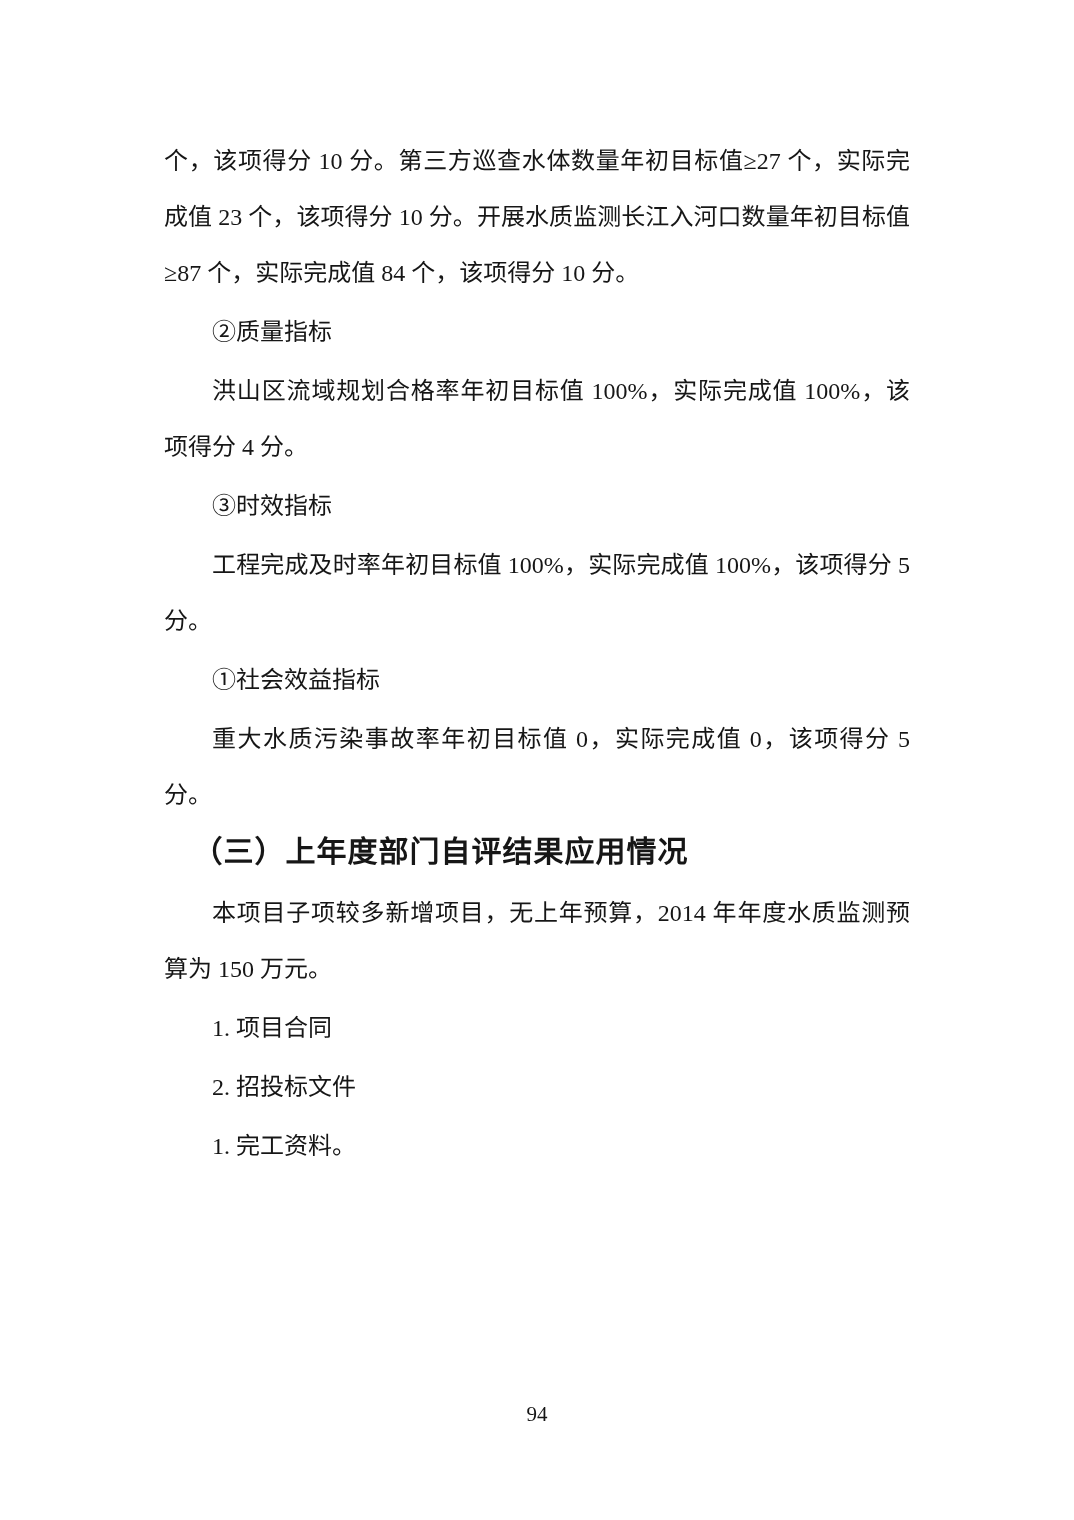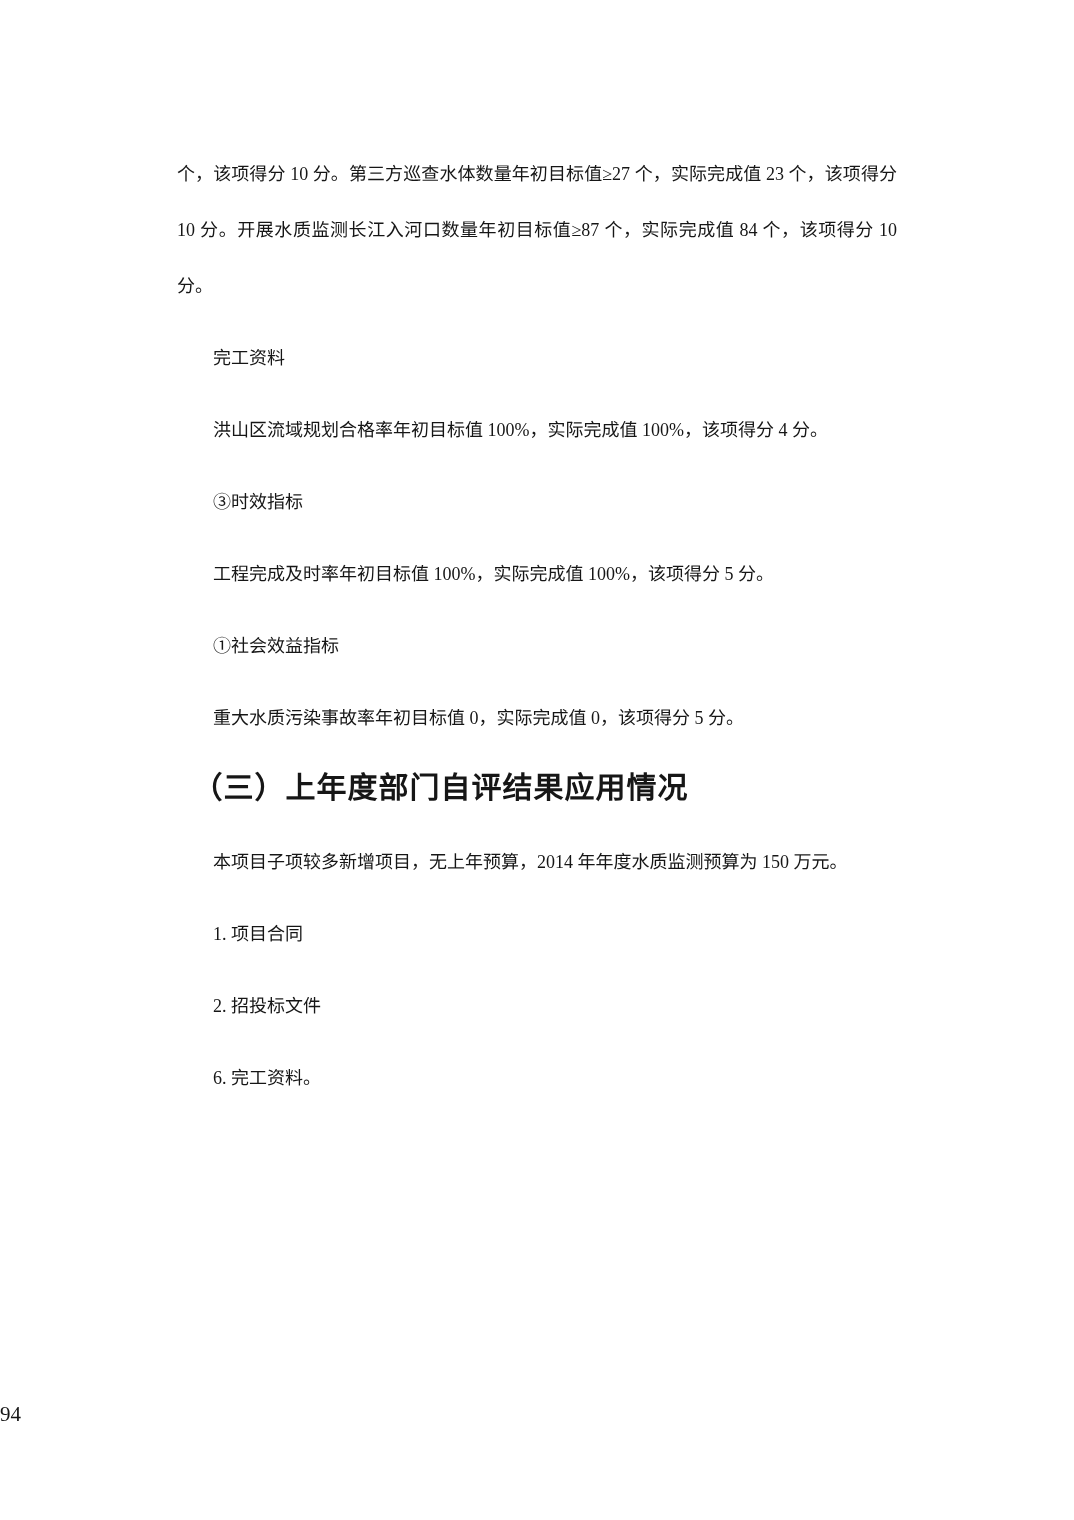--- a/index.html
+++ b/index.html
@@ -16,22 +16,22 @@
     font-family: "Liberation Serif", "DejaVu Serif", serif;
     color: #161616;
   }
   .content {
     position: absolute;
     left: 161px;
     top: 130px;
     width: 752px;
   }
   .para {
-    margin: 16px;
-    font-size: 18px;
+    margin: 3px;
+    font-size: 24px;
     line-height: 56px;
     text-align: justify;
     text-indent: 2em;
     word-break: break-all;
   }
   .flush {
     text-indent: 0;
   }
   .heading {
     margin: 0;
@@ -40,40 +40,40 @@
     font-weight: 700;
     text-indent: 1.05em;
     letter-spacing: 1px;
     font-family: Liberation Mono, monospace;
   }
   .page-footer {
     position: absolute;
     left: 0;
     top: 1398px;
     width: 1074px;
-    text-align: left;
+    text-align: center;
     font-size: 21px;
     line-height: 32px;
     color: #161616;
   }
 </style>
 </head>
 <body>
 
 <div class="page">
   <main class="content">
     <p class="para flush">个，该项得分 10 分。第三方巡查水体数量年初目标值≥27 个，实际完成值 23 个，该项得分 10 分。开展水质监测长江入河口数量年初目标值≥87 个，实际完成值 84 个，该项得分 10 分。</p>
-    <p class="para">完工资料</p>
+    <p class="para">②质量指标</p>
     <p class="para">洪山区流域规划合格率年初目标值 100%，实际完成值 100%，该项得分 4 分。</p>
     <p class="para">③时效指标</p>
     <p class="para">工程完成及时率年初目标值 100%，实际完成值 100%，该项得分 5 分。</p>
     <p class="para">①社会效益指标</p>
     <p class="para">重大水质污染事故率年初目标值 0，实际完成值 0，该项得分 5 分。</p>
     <h3 class="heading">（三）上年度部门自评结果应用情况</h3>
     <p class="para">本项目子项较多新增项目，无上年预算，2014 年年度水质监测预算为 150 万元。</p>
     <p class="para">1. 项目合同</p>
     <p class="para">2. 招投标文件</p>
-    <p class="para">6. 完工资料。</p>
+    <p class="para">1. 完工资料。</p>
   </main>
   <footer class="page-footer">
     <span>94</span>
   </footer>
 </div>
 
 </body></html>

